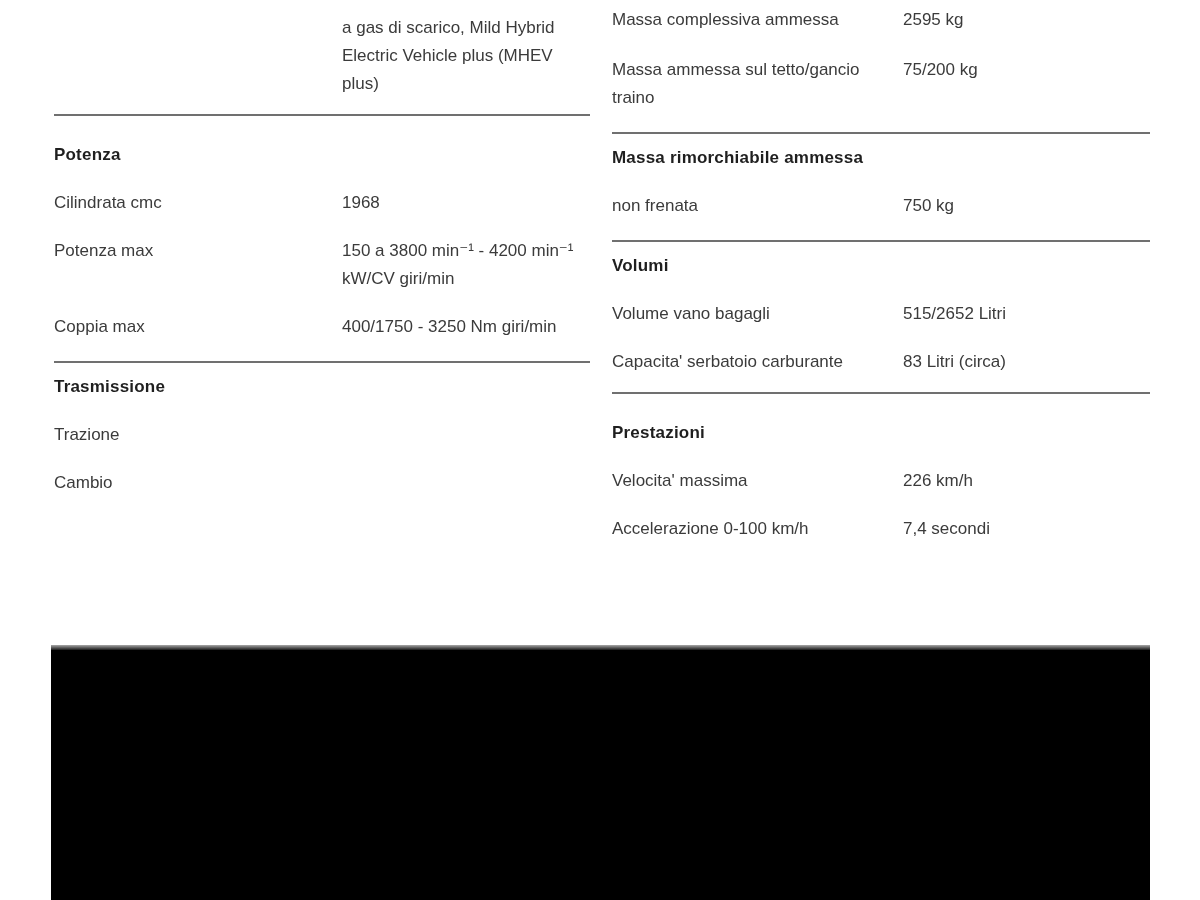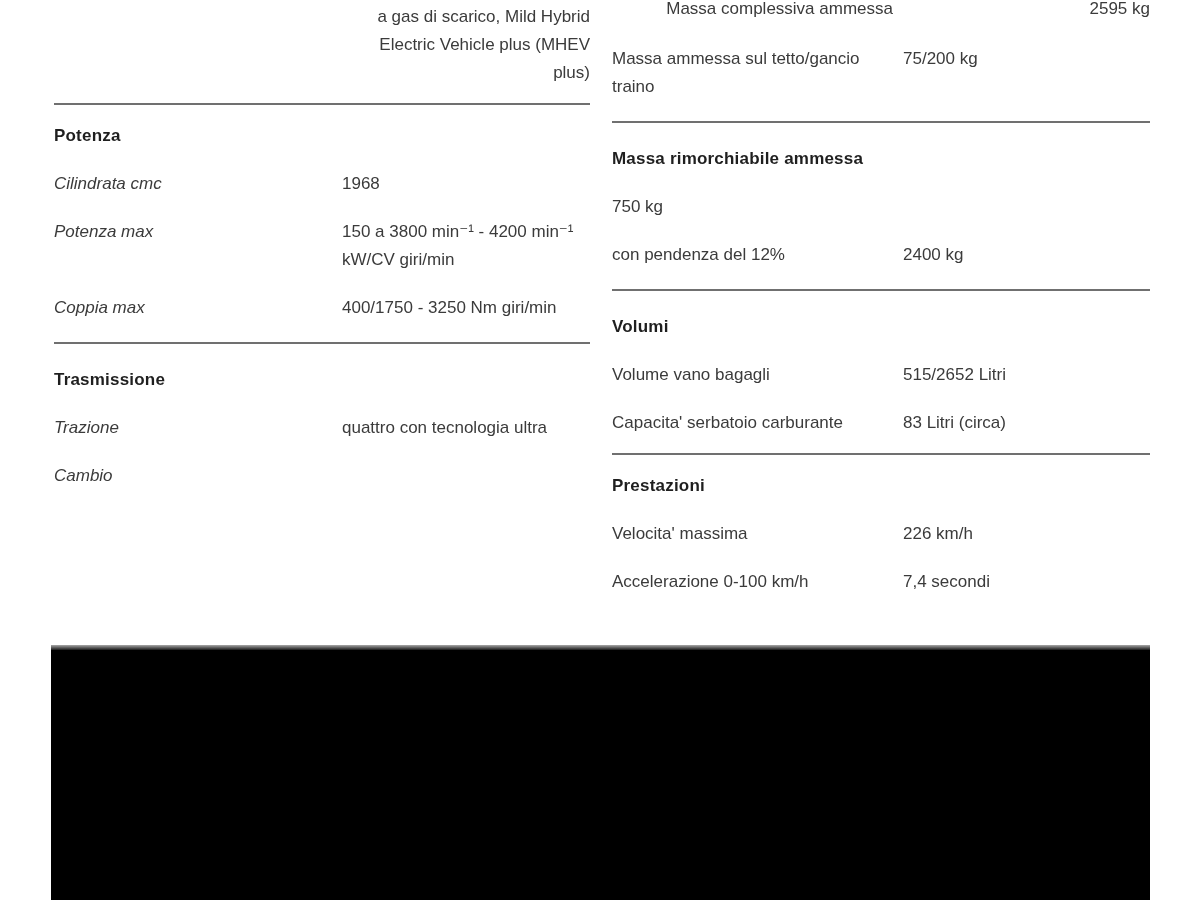--- a/index.html
+++ b/index.html
@@ -10,39 +10,39 @@
     font-size:17px;
     line-height:28px;
     color:#3b3b3b;
     position:relative;
   }
   .col { position:absolute; }
   .col-left  { left:54px;  top:2px;  width:536px; }
   .col-right { left:612px; top:-6px; width:538px; }
 
   .spec-row { display:flex; margin-top:20px; align-items:flex-start; }
-  .spec-row.first { margin-top:1px;text-align:right; }
-  .col-left  .spec-label { width:288px; flex:none; padding-right:10px;font-style:italic; }
+  .spec-row.first { margin-top:12px; }
+  .col-left  .spec-label { width:288px; flex:none; padding-right:10px; }
   .col-right .spec-label { width:291px; flex:none; padding-right:10px; }
   .spec-value { flex:1; }
 
   .section-title {
-    margin-top:22px;
+    margin-top:10px;
     font-weight:700;
     color:#1f1f1f;
     letter-spacing:0.2px;
   }
   .rule {
     border:none;
     border-top:2px solid #707070;
     margin-top:20px;
     height:0;
   }
   .rule.tight { margin-top:16px; }
-  .hdr-pad { margin-top:17px; }
+  .hdr-pad { margin-top:25px; }
 
   .media-block {
     position:absolute;
     left:51px; top:645px;
     width:1099px; height:255px;
     background:#000000;
   }
   .media-block::before {
     content:"";
     display:block;
@@ -76,21 +76,20 @@
     <div class="spec-label">Coppia max</div>
     <div class="spec-value">400/1750 - 3250 Nm giri/min</div>
   </div>
 
   <hr class="rule">
 
   <div class="section-title">Trasmissione</div>
 
   <div class="spec-row">
     <div class="spec-label">Trazione</div>
-    <div class="spec-value">quattro con tecnologia ultra</div>
   </div>
   <div class="spec-row">
     <div class="spec-label">Cambio</div>
   </div>
 
 </div>
 
 <div class="col col-right">
 
   <div class="spec-row first">
@@ -100,25 +99,22 @@
   <div class="spec-row" style="margin-top:22px;justify-content:center;">
     <div class="spec-label">Massa ammessa sul tetto/gancio traino</div>
     <div class="spec-value">75/200 kg</div>
   </div>
 
   <hr class="rule">
 
   <div class="section-title">Massa rimorchiabile ammessa</div>
 
   <div class="spec-row">
+    <div class="spec-label">non frenata</div>
     <div class="spec-value">750 kg</div>
-  </div>
-  <div class="spec-row">
-    <div class="spec-label">con pendenza del 12%</div>
-    <div class="spec-value">2400 kg</div>
   </div>
 
   <hr class="rule">
 
   <div class="section-title">Volumi</div>
 
   <div class="spec-row">
     <div class="spec-label">Volume vano bagagli</div>
     <div class="spec-value">515/2652 Litri</div>
   </div>

